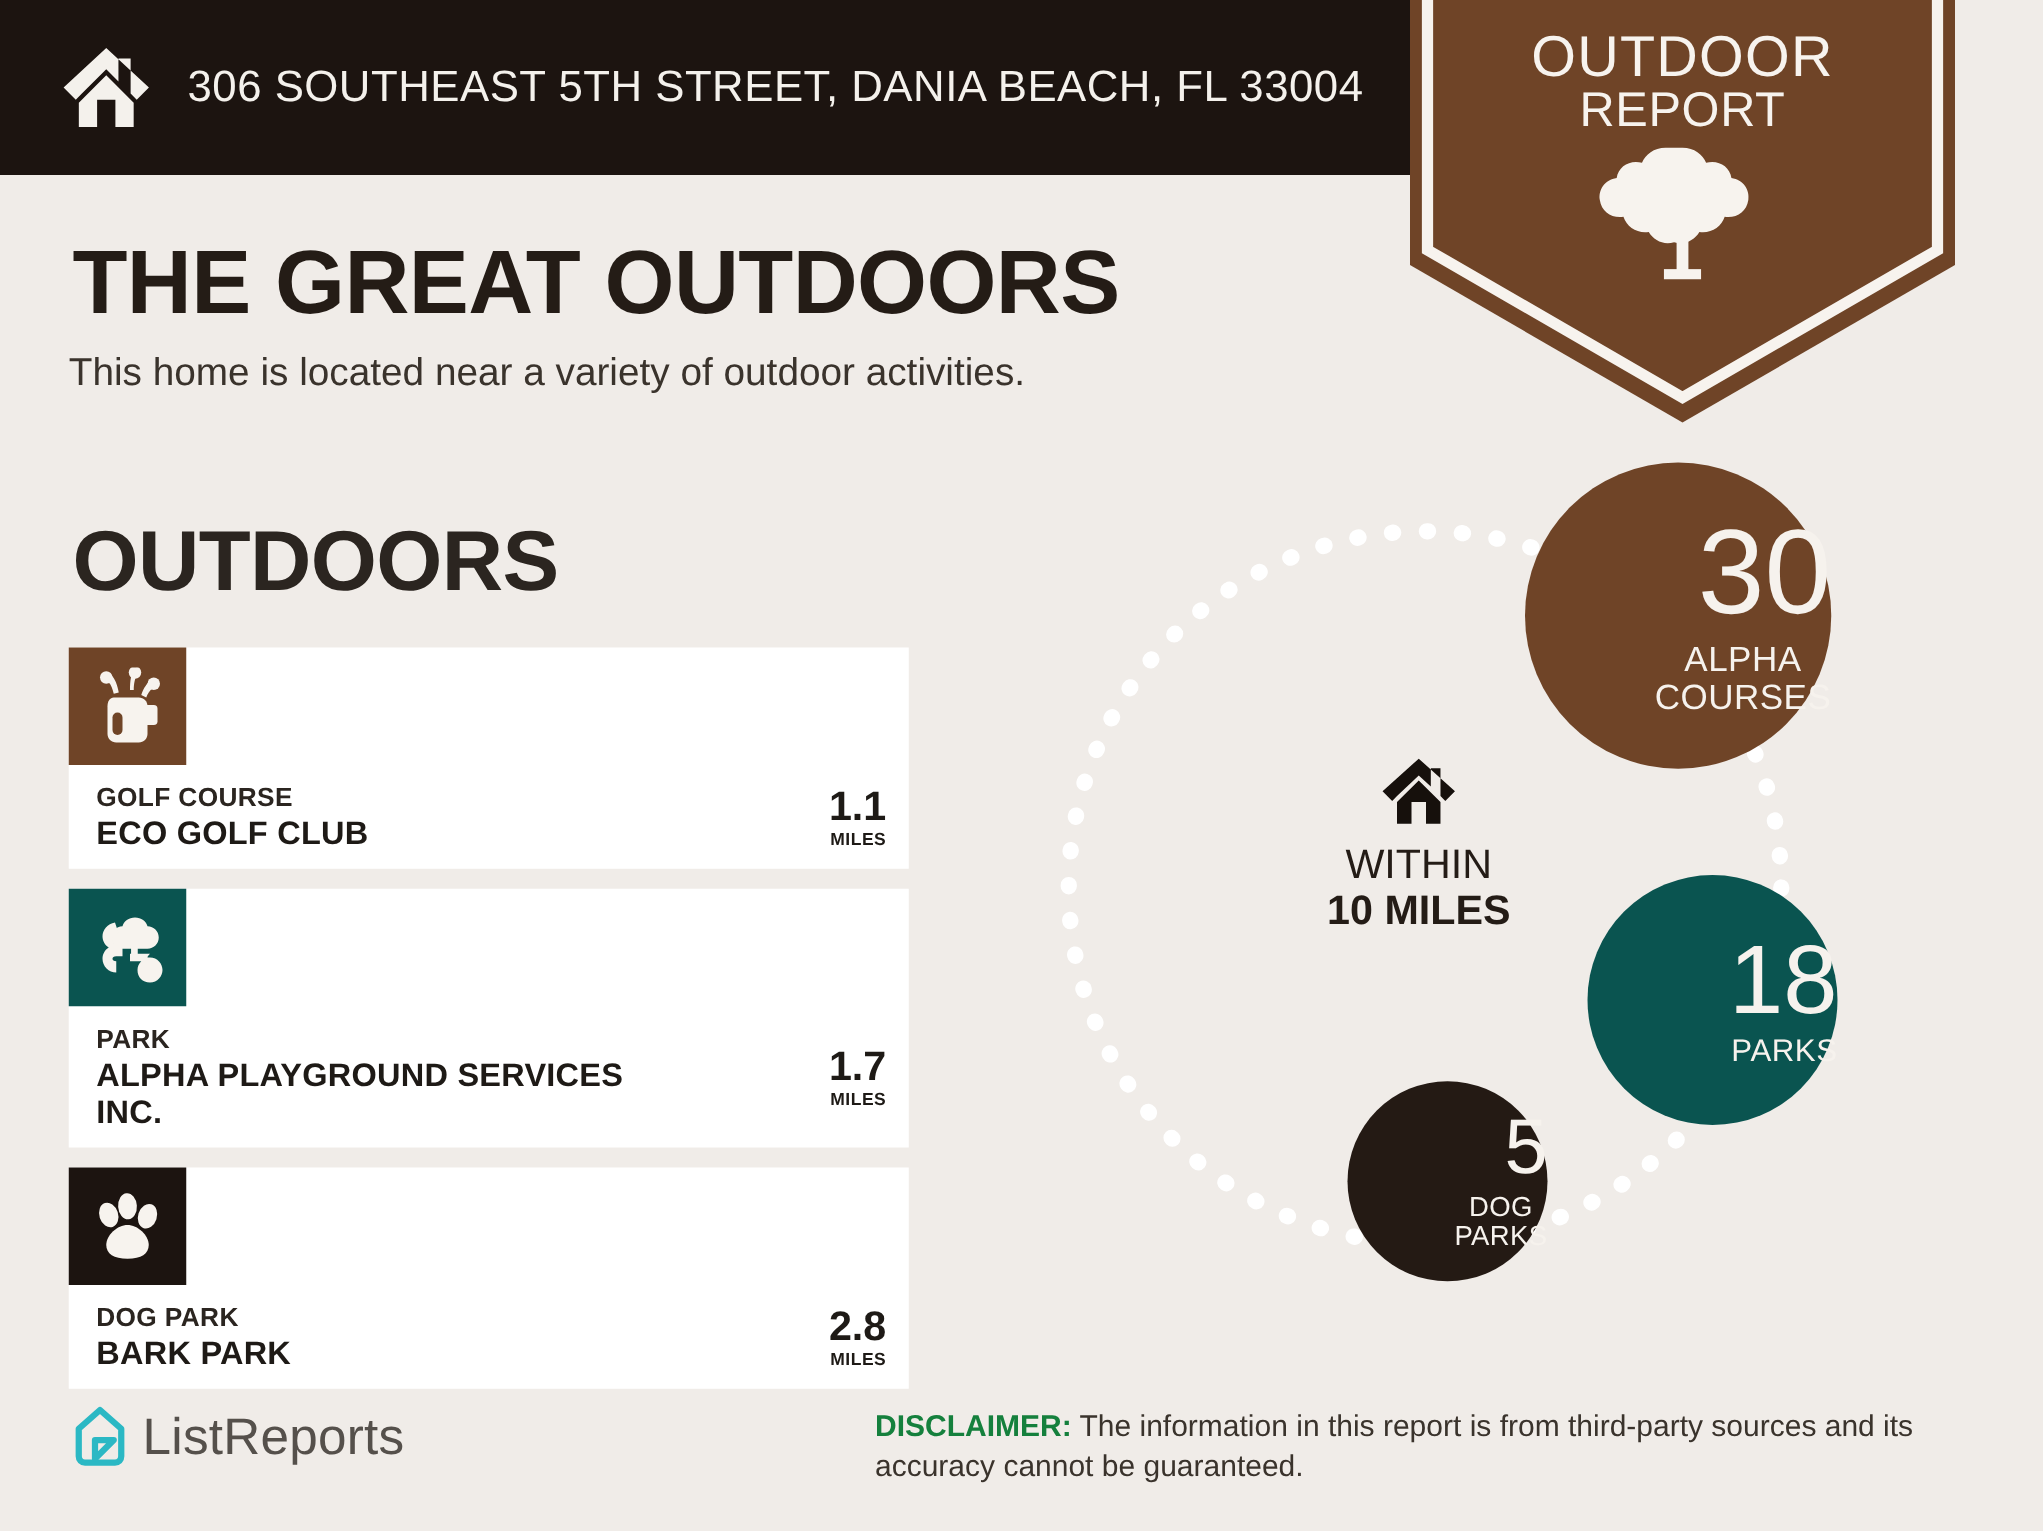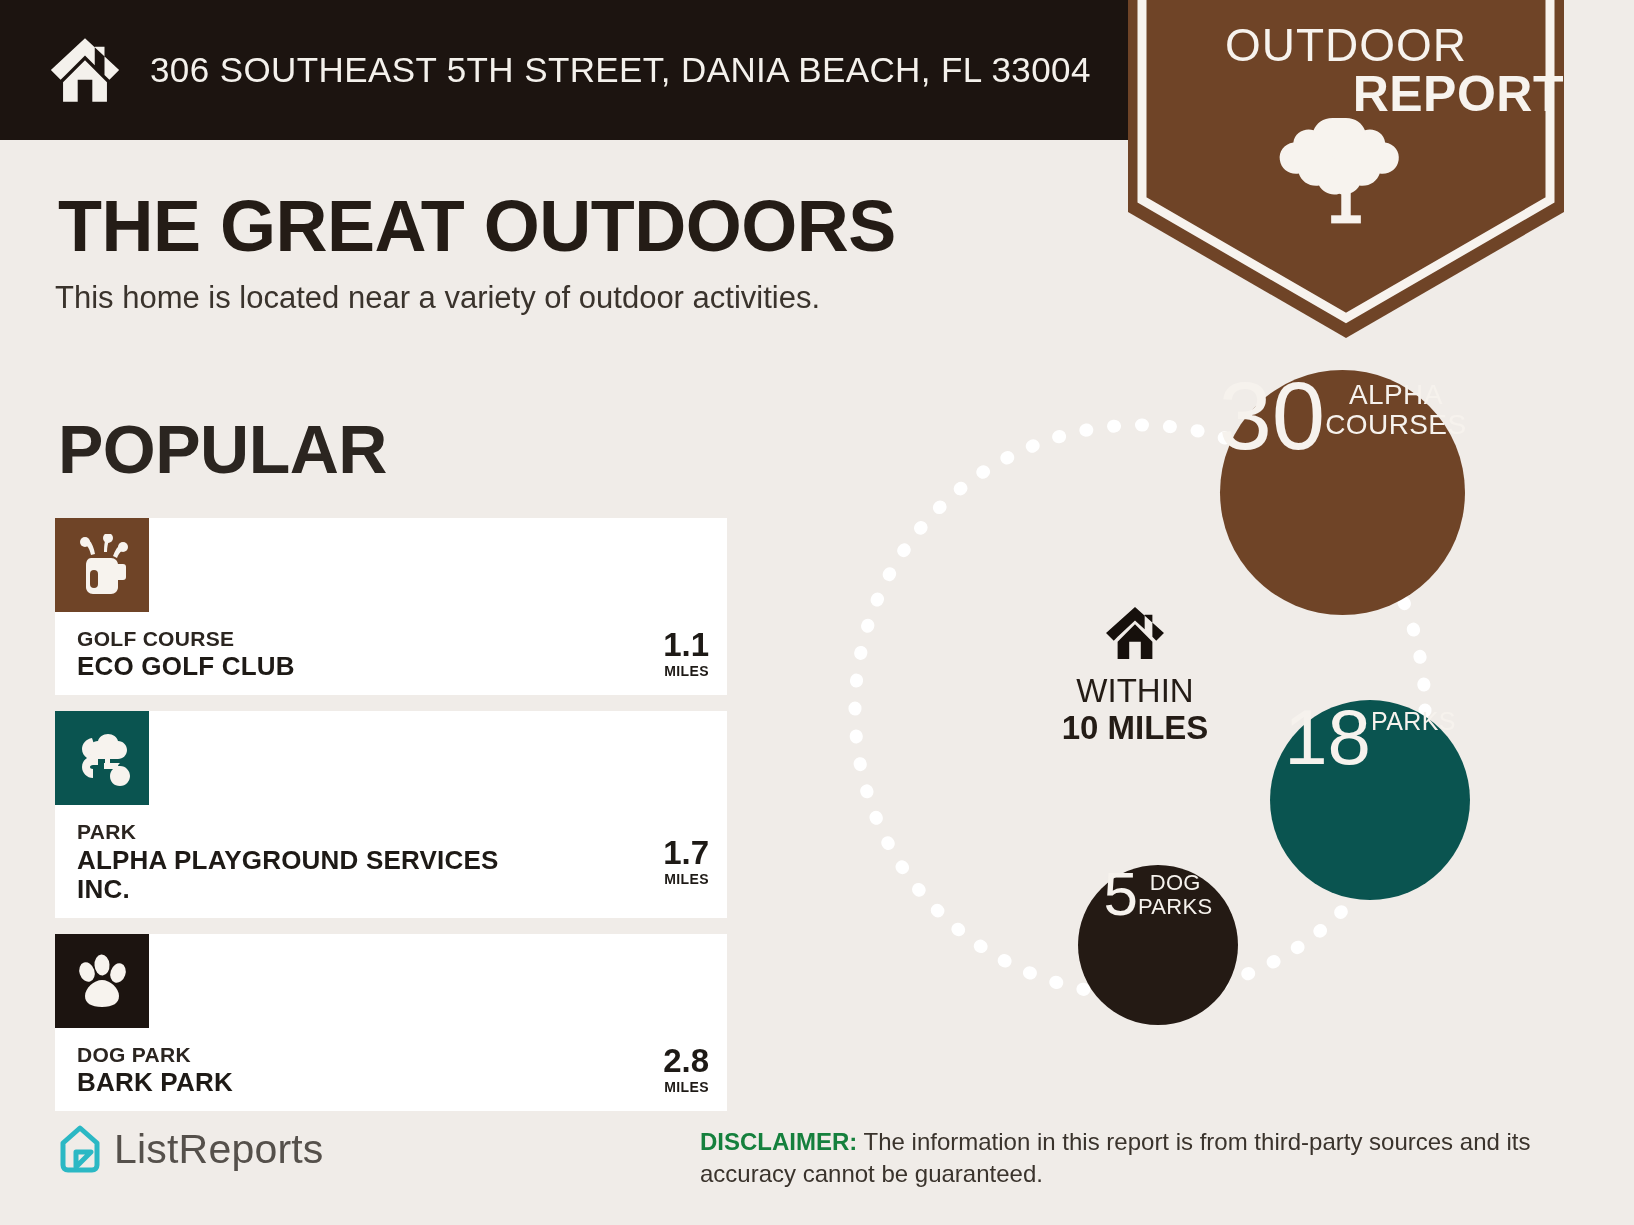--- a/index.html
+++ b/index.html
@@ -25,21 +25,21 @@
   
   .badge{
     position:absolute;left:1128px;top:-6px;width:436px;height:346px;
   }
   .badge svg{display:block;width:436px;height:346px;}
   .badge-text{
     position:absolute;left:0;top:28px;width:436px;text-align:center;
     color:#F7F3EE;line-height:1.02;pointer-events:none;
   }
   .badge-line1{font-size:46px;font-weight:400;letter-spacing:1px;display:block;}
-  .badge-line2{font-size:50px;font-weight:700;letter-spacing:.5px;display:block;text-align:right;}
+  .badge-line2{font-size:39px;font-weight:400;letter-spacing:.5px;display:block;}
 
   
   .title{
     position:absolute;left:58px;top:185px;
     font-size:72px;font-weight:700;color:#241C16;letter-spacing:-0.5px;
   }
   .subtitle{
     position:absolute;left:55px;top:280px;
     font-size:31px;font-weight:400;color:#3A332C;
   }
@@ -68,21 +68,21 @@
   }
   .row-dist{text-align:right;min-width:92px;}
   .row-dist .num{font-size:33px;font-weight:700;color:#1E1A16;line-height:1.05;}
   .row-dist .unit{font-size:14px;font-weight:700;color:#1E1A16;letter-spacing:.4px;}
 
   
   .diagram{position:absolute;left:830px;top:360px;width:700px;height:700px;}
   .diagram svg.ring{position:absolute;left:0;top:0;width:700px;height:700px;}
   .stat{
     position:absolute;border-radius:50%;
-    display:flex;flex-direction:row;align-items:flex-start;justify-content:center;
+    display:flex;flex-direction:column;align-items:flex-end;justify-content:center;
     color:#F6F2ED;text-align:center;line-height:1;
   }
   .stat .val{font-weight:400;line-height:.95;}
   .stat .lbl{font-weight:400;line-height:1.07;}
 
   .stat-golf{left:390px;top:10px;width:245px;height:245px;}
   .stat-golf .val{font-size:96px;}
   .stat-golf .lbl{font-size:28px;margin-top:10px;letter-spacing:.4px;}
 
   .stat-parks{left:440px;top:340px;width:200px;height:200px;}
@@ -135,21 +135,21 @@
     </g>
   </svg>
   <div class="badge-text">
     <span class="badge-line1">OUTDOOR</span>
     <span class="badge-line2">REPORT</span>
   </div>
 </div>
 
 <div class="title">THE GREAT OUTDOORS</div>
 <div class="subtitle">This home is located near a variety of outdoor activities.</div>
-<div class="popular">POPULAR</div>
+<div class="popular">OUTDOORS</div>
 
 <div class="list">
 
   <div class="row">
     <div class="row-icon" style="background:#6F4427;">
       <svg width="58" height="62" viewBox="0 0 58 62">
         <path fill="#F7F3EE" d="M22 20c-1-6-3-11-6-14-2-2-5-1-5 2 0 2 1 3 3 4 2 2 3 5 4 9zM31 18c0-8 1-13 3-16 1-3 5-2 5 1 0 2-1 3-3 4-1 2-2 6-2 11zM40 22c2-6 5-10 8-12 3-2 6 1 5 4-1 2-2 2-4 3-2 1-4 4-5 7z"></path>
         <circle cx="12" cy="8" r="5" fill="#F7F3EE"></circle>
         <circle cx="35" cy="4" r="5" fill="#F7F3EE"></circle>
         <circle cx="50" cy="13" r="5" fill="#F7F3EE"></circle>

